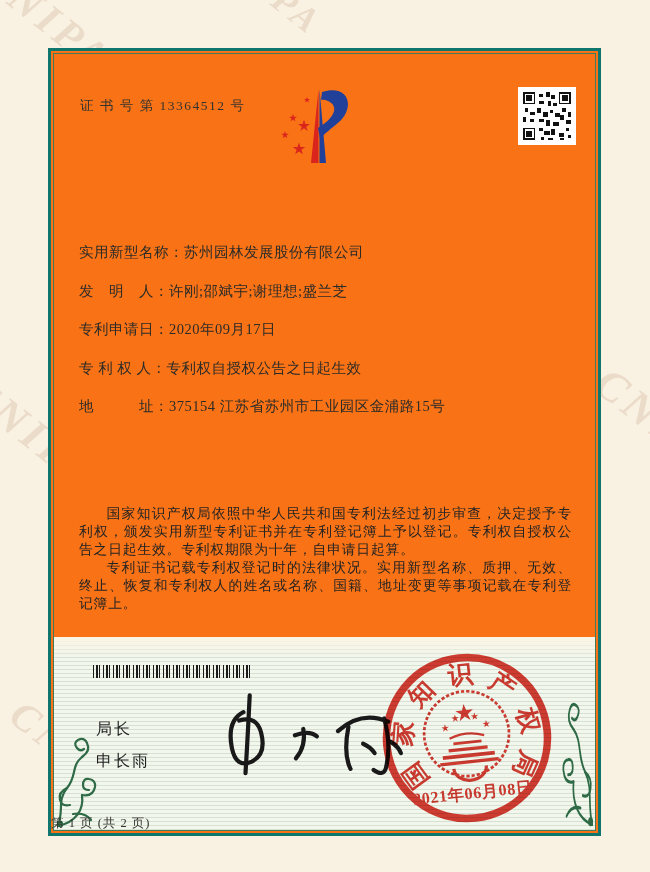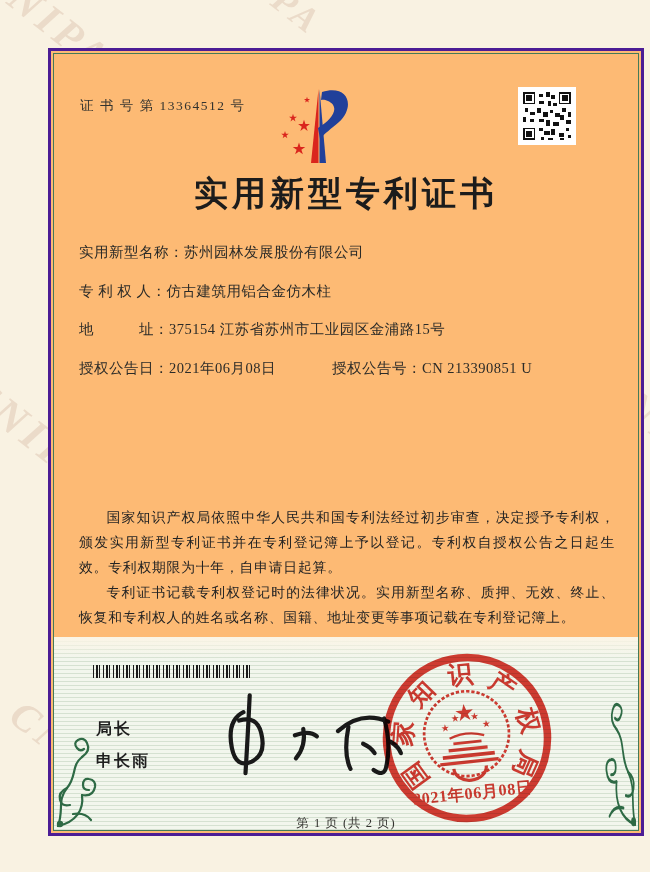--- a/index.html
+++ b/index.html
@@ -13,21 +13,21 @@
   .wm{
     position:absolute;
     font-family:"Liberation Serif","DejaVu Serif",serif;
     font-style:italic;font-weight:bold;
     color:#e0c9b6;opacity:.55;letter-spacing:5px;
     transform:rotate(38deg);pointer-events:none;white-space:nowrap;z-index:1;
   }
   
   .frame{
     position:absolute;left:48px;top:48px;width:547px;height:782px;
-    border:3px solid #4c1d95;background:#fdba74;z-index:2;padding-left:43px;
+    border:3px solid #0f766e;background:#f97316;z-index:2;
   }
   .frame::after{
     content:"";position:absolute;inset:2px;border:1px solid #447a58;pointer-events:none;z-index:5;
   }
   
   .strip{
     position:absolute;left:3px;right:3px;bottom:3px;height:193px;
     background:
       linear-gradient(180deg,#fbf5e6 0,rgba(251,245,230,0) 22px),
       repeating-linear-gradient(0deg,rgba(110,150,110,.22) 0 1px,rgba(255,255,255,0) 1px 4px),
@@ -42,37 +42,37 @@
     position:absolute;left:0;right:0;top:120px;text-align:center;
     font-size:34px;font-weight:bold;letter-spacing:4px;color:#1c1c1c;
   }
   
   .fields{position:absolute;left:28px;right:30px;top:190px;font-size:14.5px;}
   .frow{margin-bottom:15.5px;line-height:23px;letter-spacing:.5px;white-space:nowrap;}
   .flabel{color:#2b2b28;}
   .fvalue{color:#2b2b28;}
   .grant2{margin-left:56px;}
   
-  .paras{position:absolute;left:28px;right:26px;top:454px;font-size:13.8px;line-height:25px;
+  .paras{position:absolute;left:28px;right:26px;top:454px;font-size:13.8px;line-height:18px;
          text-align:justify;letter-spacing:.8px;color:#232323;}
   .paras p{margin:0;text-indent:2em;}
   
   .barcode{
     position:absolute;left:42px;top:614px;width:158px;height:13px;z-index:3;
     background:repeating-linear-gradient(90deg,#1b1b1b 0 1.5px,transparent 1.5px 3px,#1b1b1b 3px 5.5px,transparent 5.5px 6.5px,#1b1b1b 6.5px 7.5px,transparent 7.5px 10px);
   }
   .signer{position:absolute;left:45px;top:668px;z-index:3;font-size:16px;color:#1f1f1f;letter-spacing:2px;}
-  .signer div{margin-bottom:11px;font-weight:bold;}
+  .signer div{margin-bottom:11px;}
   .signature{position:absolute;left:150px;top:636px;width:215px;height:105px;z-index:3;}
   .seal{
     position:absolute;left:329px;top:600px;width:174px;height:174px;z-index:4;
     transform:rotate(-6deg);opacity:.9;mix-blend-mode:multiply;
   }
   .footer{
-    position:absolute;left:0;right:0;top:764px;text-align:center;
+    position:absolute;left:0;right:0;top:764px;text-align:left;
     font-size:12.5px;letter-spacing:1px;color:#33332f;z-index:3;
   }
   .orn{position:absolute;z-index:3;}
   .orn-bl{left:2px;bottom:3px;width:80px;height:100px;}
   .orn-br{right:2px;bottom:3px;width:62px;height:138px;transform:scaleX(-1);}
 </style>
 </head>
 <body>
 
 <div class="wm" style="left:-28px;top:-6px;font-size:42px;">CNIPA</div>
@@ -164,29 +164,27 @@
         <rect x="17" y="22" width="2" height="3"></rect>
       <rect x="21" y="24" width="3" height="2"></rect>
         <rect x="25" y="21" width="2" height="2"></rect>
         <rect x="22" y="27" width="2" height="1"></rect>
       <rect x="11" y="26" width="2" height="2"></rect>
         <rect x="15" y="27" width="3" height="1"></rect>
         <rect x="26" y="25" width="2" height="2"></rect>
     </g>
   </svg>
 
-  <div class="title">实用新型专利证书</div>
 
   <div class="fields">
     <div class="frow"><span class="flabel">实用新型名称：</span><span class="fvalue">苏州园林发展股份有限公司</span></div>
-    <div class="frow"><span class="flabel">专 利 权 人：</span><span class="fvalue">仿古建筑用铝合金仿木柱</span></div>
+    <div class="frow"><span class="flabel">发　明　人：</span><span class="fvalue">许刚;邵斌宇;谢理想;盛兰芝</span></div>
+    <div class="frow"><span class="flabel">专利申请日：</span><span class="fvalue">2020年09月17日</span></div>
+    <div class="frow"><span class="flabel">专 利 权 人：</span><span class="fvalue">专利权自授权公告之日起生效</span></div>
     <div class="frow"><span class="flabel">地　　　址：</span><span class="fvalue">375154 江苏省苏州市工业园区金浦路15号</span></div>
-    <div class="frow">
-      <span class="flabel">授权公告日：</span><span class="fvalue">2021年06月08日</span><span class="flabel grant2">授权公告号：</span><span class="fvalue">CN 213390851 U</span>
-    </div>
   </div>
 
   <div class="paras">
     <p>国家知识产权局依照中华人民共和国专利法经过初步审查，决定授予专利权，颁发实用新型专利证书并在专利登记簿上予以登记。专利权自授权公告之日起生效。专利权期限为十年，自申请日起算。</p>
     <p>专利证书记载专利权登记时的法律状况。实用新型名称、质押、无效、终止、恢复和专利权人的姓名或名称、国籍、地址变更等事项记载在专利登记簿上。</p>
   </div>
 
   <div class="barcode"></div>
 
   <div class="signer">

